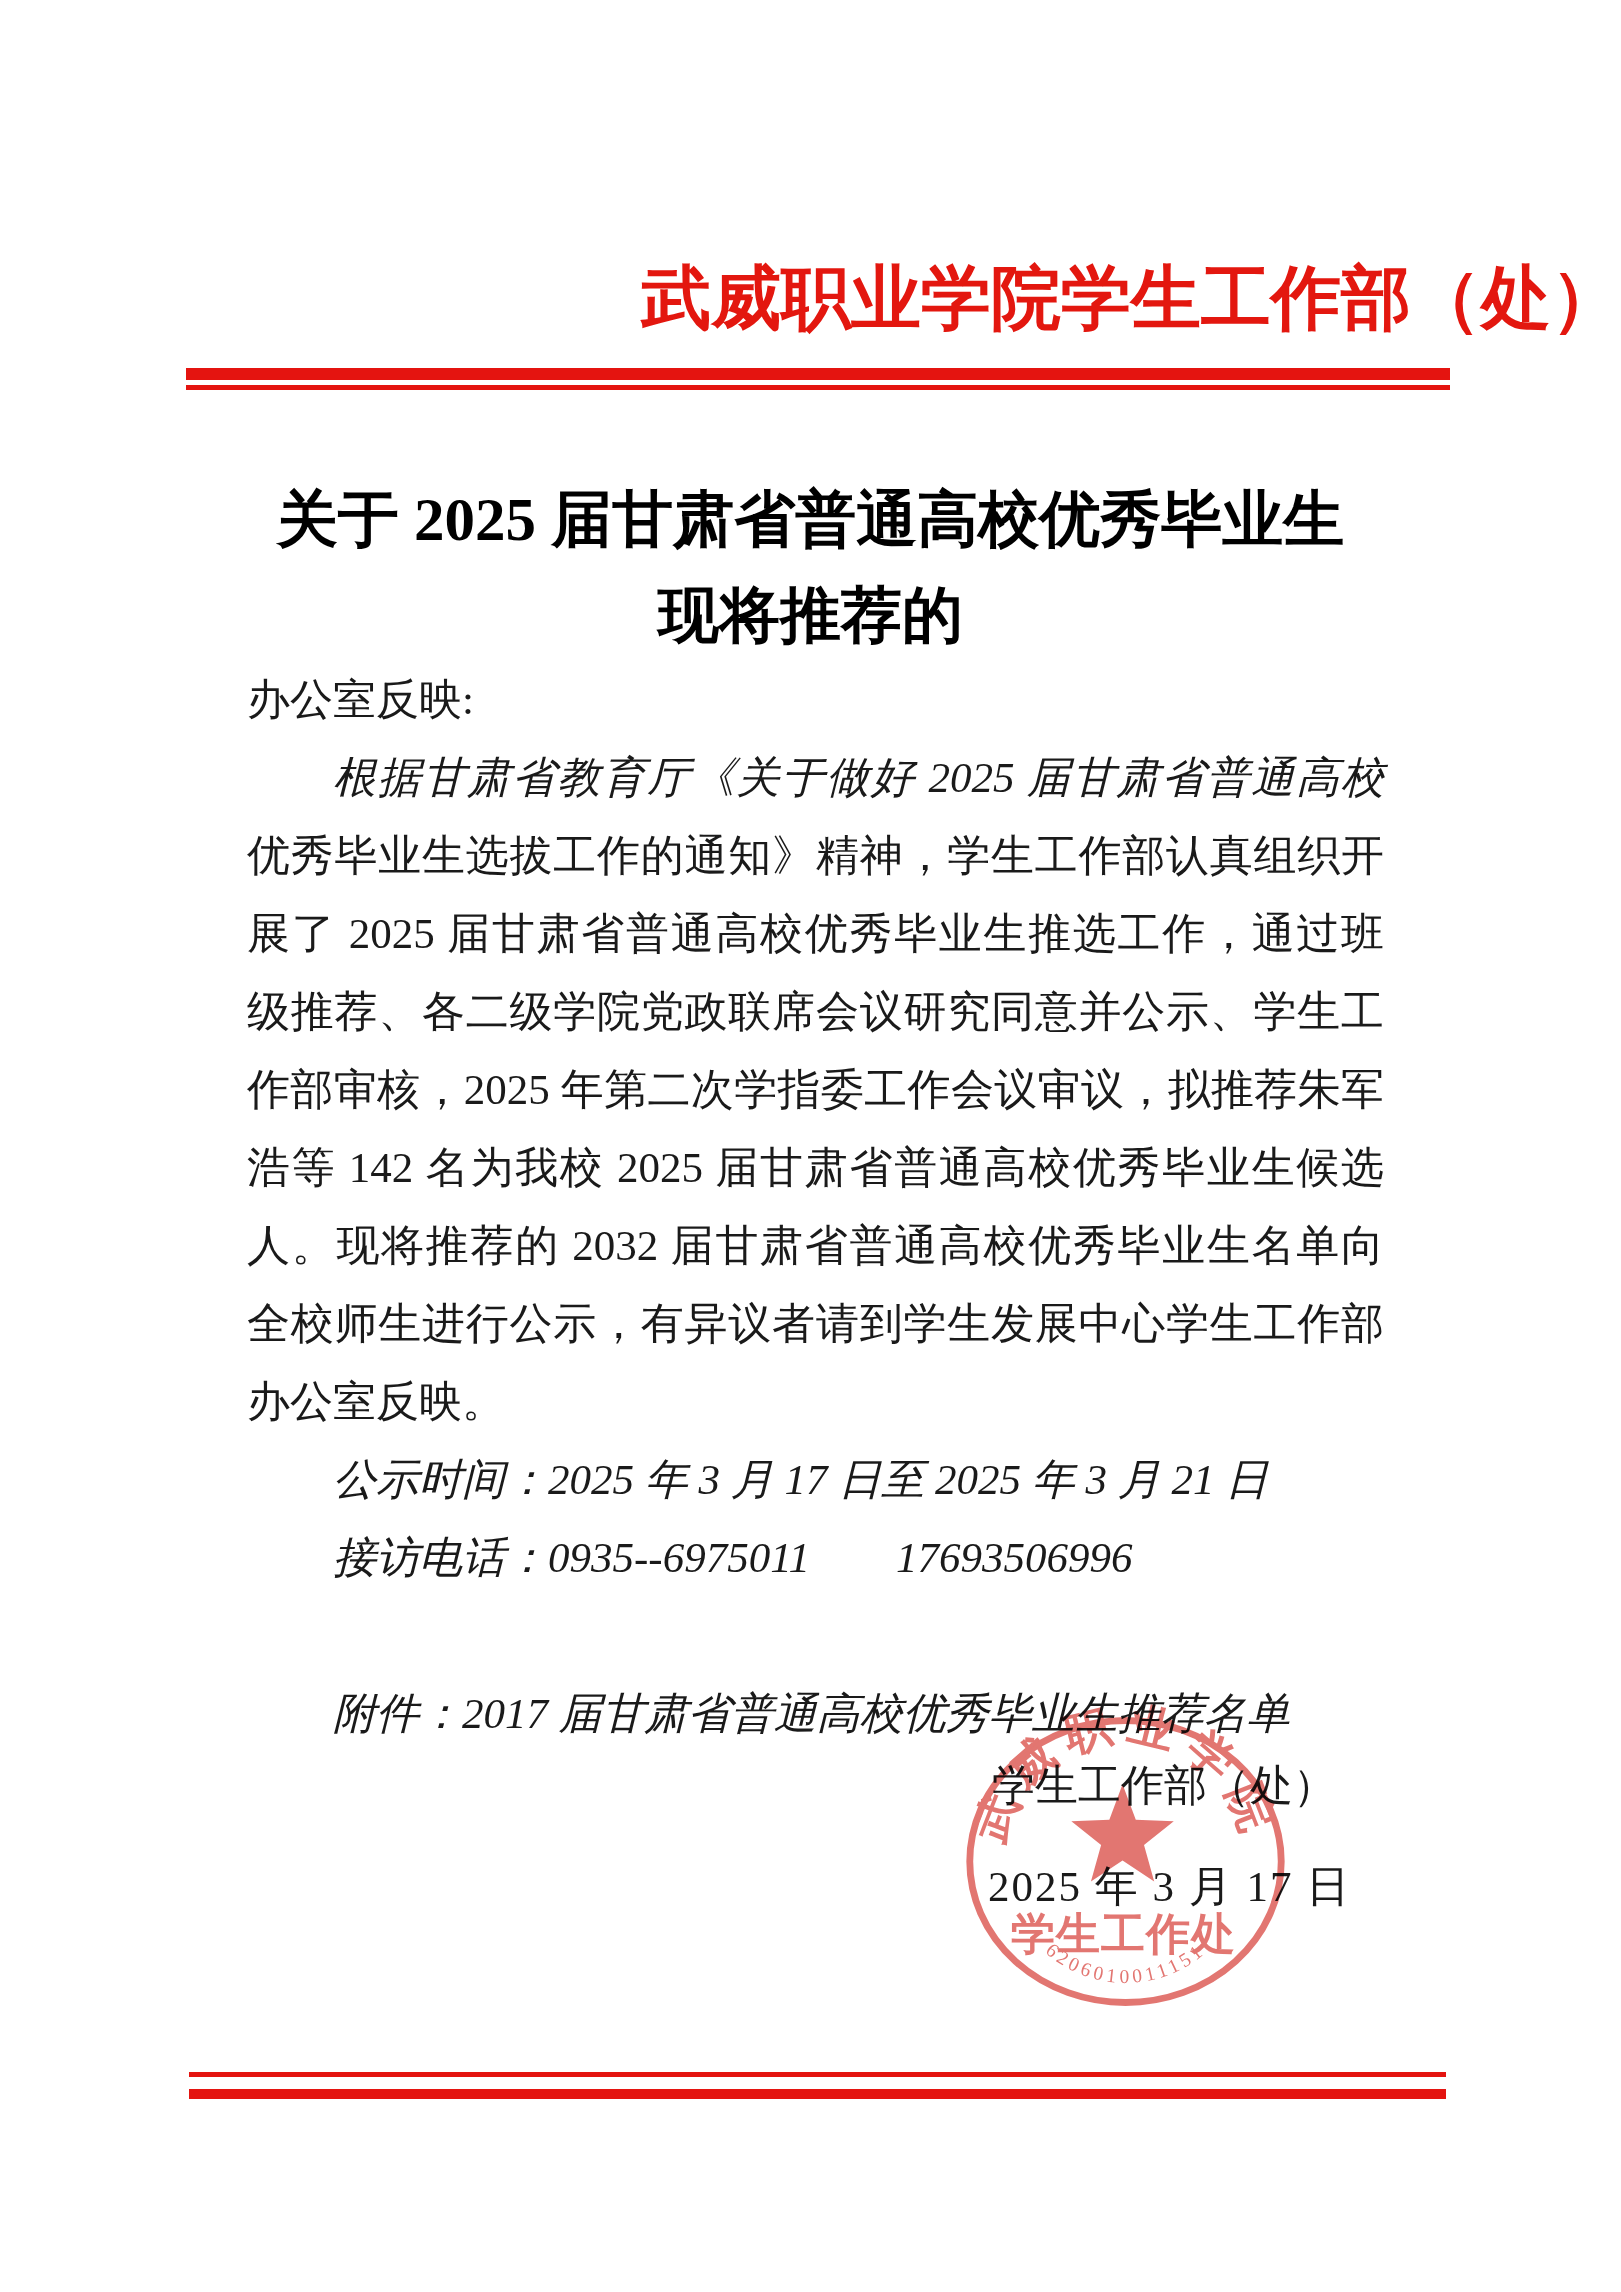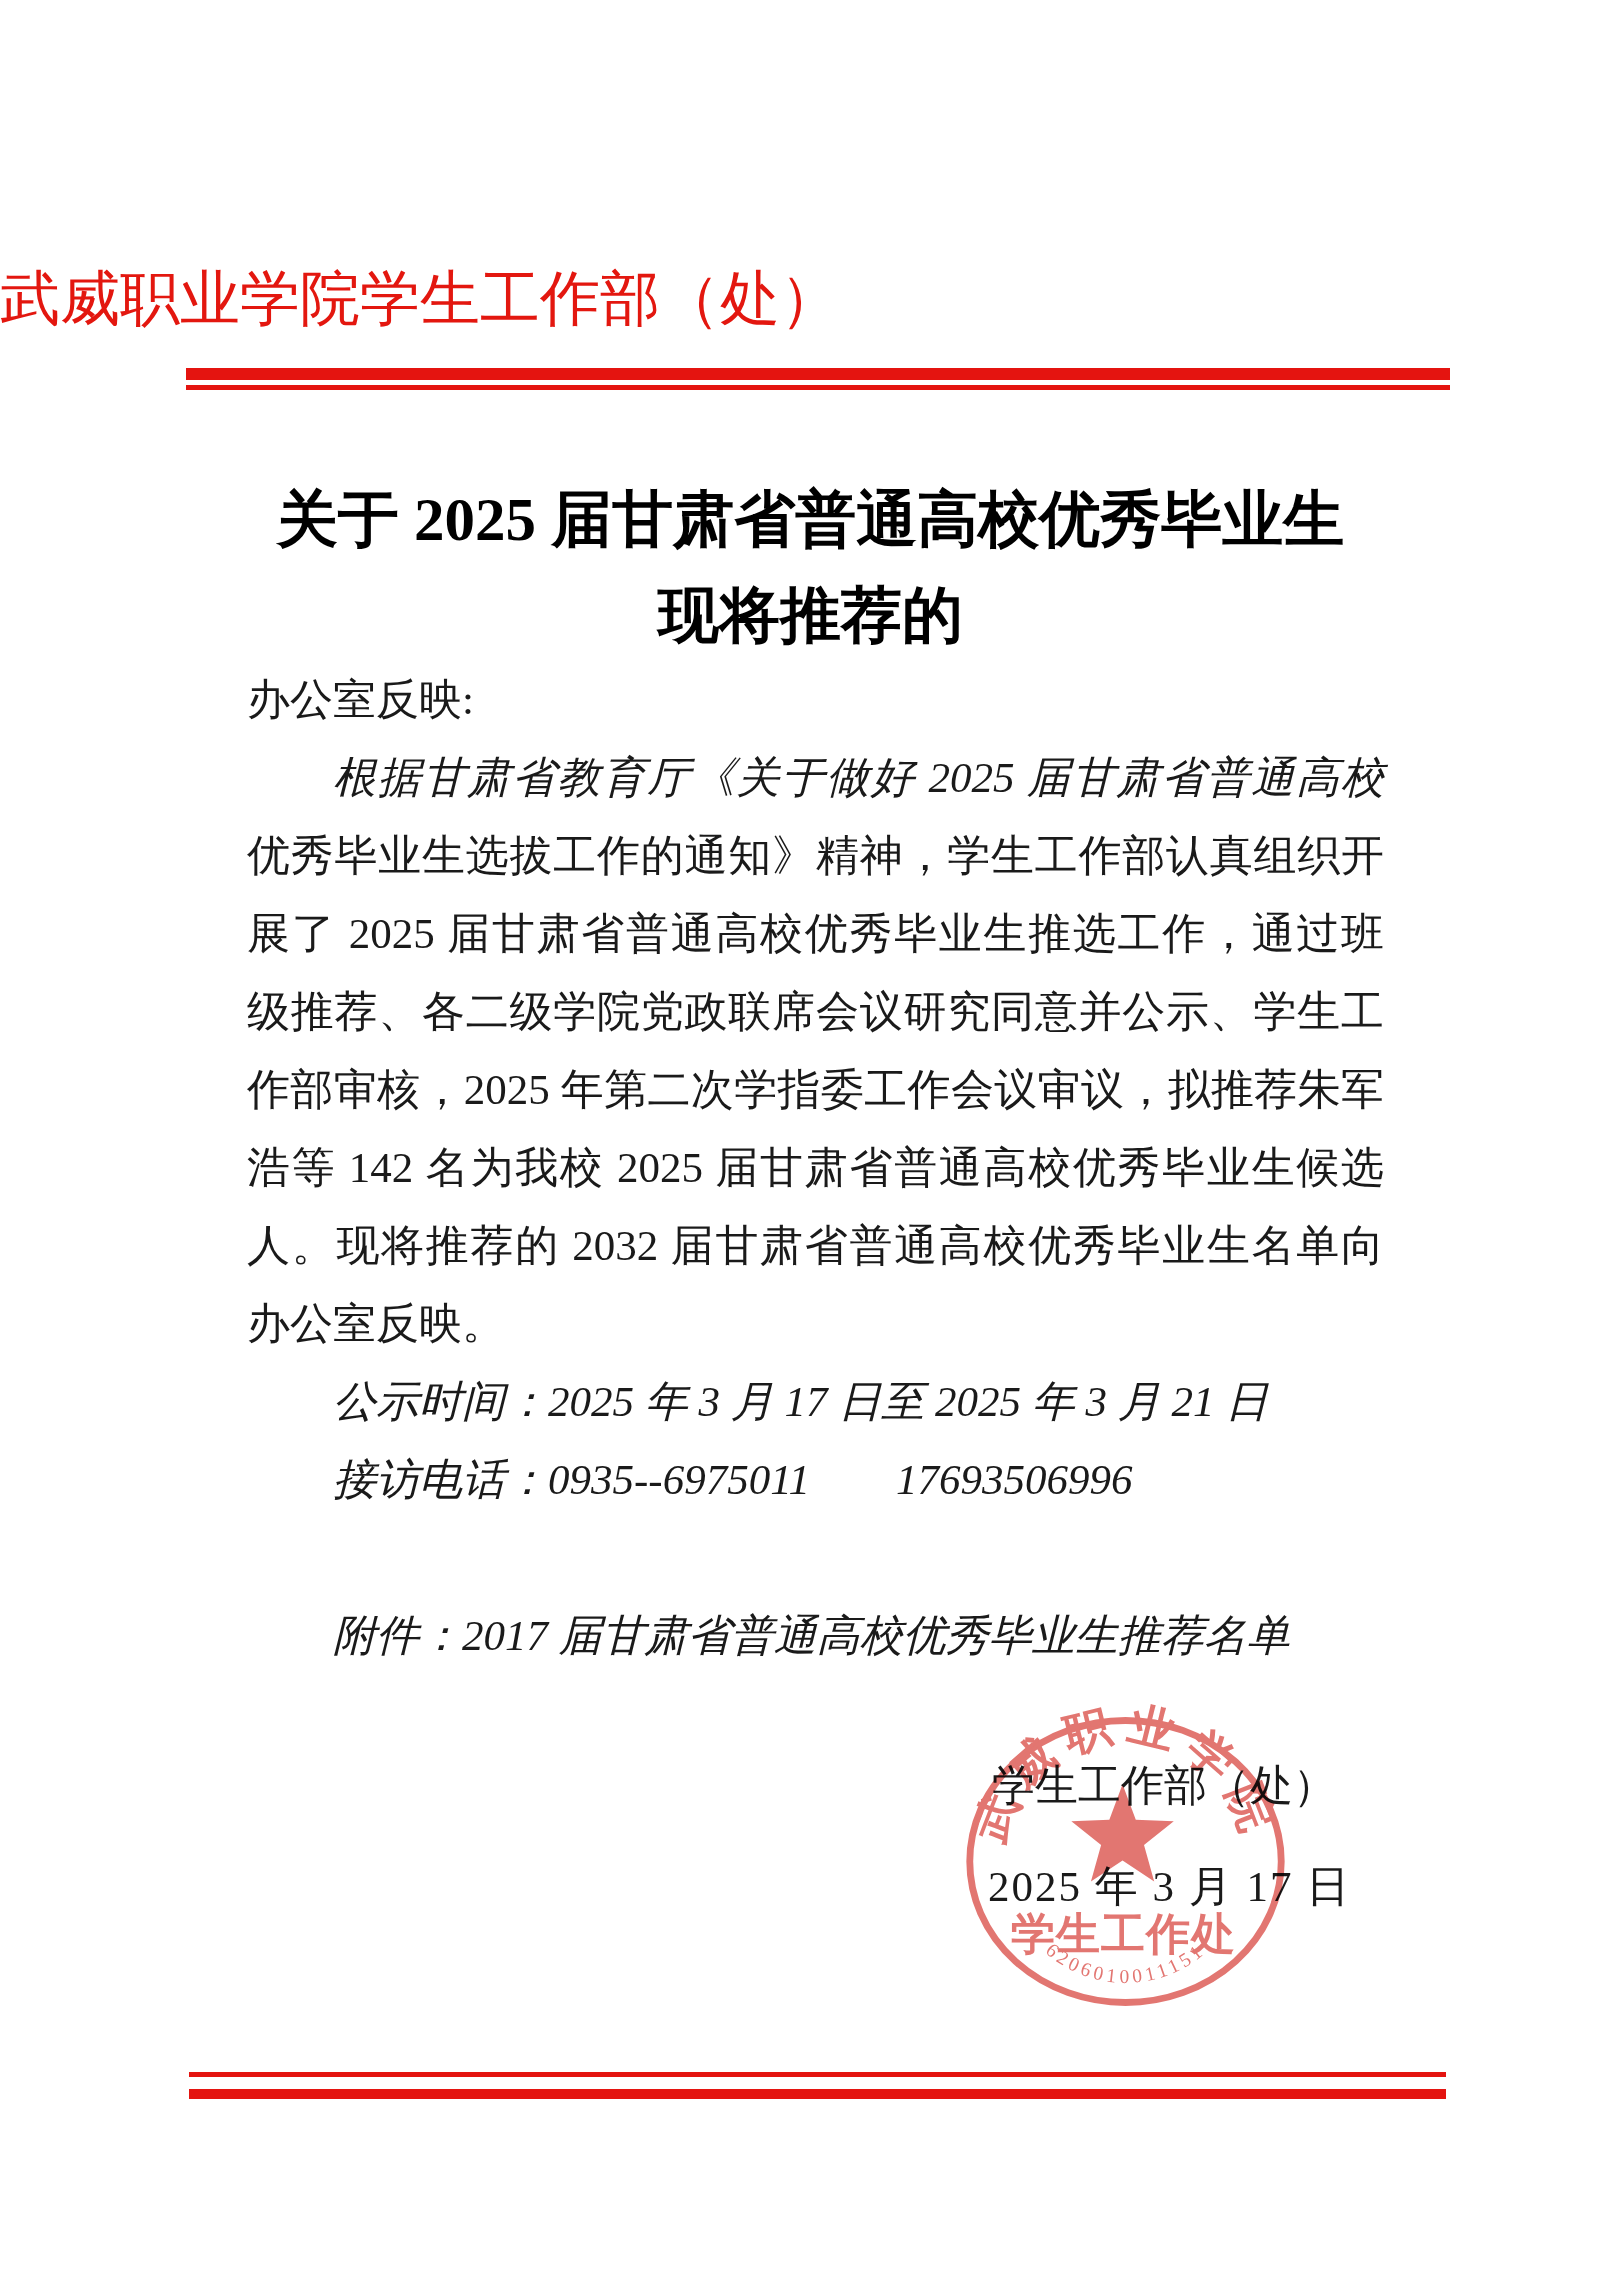--- a/index.html
+++ b/index.html
@@ -7,23 +7,23 @@
     position:relative;
     width:1621px;height:2293px;
     background:#ffffff;
     overflow:hidden;
     font-family:"Liberation Serif","DejaVu Serif",serif;
     color:#1a1a1a;
   }
   
   .org-title{
     position:absolute;top:245px;left:0;right:0;
-    text-align:left;
-    font-size:60px;line-height:108px;
-    font-weight:normal;
+    text-align:right;
+    font-size:70px;line-height:108px;
+    font-weight:bold;
     color:#e3170f;
     letter-spacing:0px;
     white-space:nowrap;
   }
   .rules-top{position:absolute;top:368px;left:186px;width:1264px;}
   .rule-thick{height:11.8px;background:#e41410;}
   .rule-thin{height:4.9px;background:#e41410;margin-top:4.9px;}
   
   .doc-title{
     position:absolute;top:472px;left:0;right:0;
@@ -84,20 +84,21 @@
 
   <div class="body-block">
     <div class="bl">办公室反映:</div>
     <div class="bl jl ind">根据甘肃省教育厅《关于做好 2025 届甘肃省普通高校</div>
     <div class="bl jl">优秀毕业生选拔工作的通知》精神，学生工作部认真组织开</div>
     <div class="bl jl">展了 2025 届甘肃省普通高校优秀毕业生推选工作，通过班</div>
     <div class="bl jl">级推荐、各二级学院党政联席会议研究同意并公示、学生工</div>
     <div class="bl jl">作部审核，2025 年第二次学指委工作会议审议，拟推荐朱军</div>
     <div class="bl jl">浩等 142 名为我校 2025 届甘肃省普通高校优秀毕业生候选</div>
     <div class="bl jl">人。现将推荐的 2032 届甘肃省普通高校优秀毕业生名单向</div>
+    <div class="bl jl">全校师生进行公示，有异议者请到学生发展中心学生工作部</div>
     <div class="bl">办公室反映。</div>
     <div class="bl ind">公示时间：2025 年 3 月 17 日至 2025 年 3 月 21 日</div>
     <div class="bl ind">接访电话：0935--6975011　　17693506996</div>
     <div class="blank"></div>
     <div class="bl ind">附件：2017 届甘肃省普通高校优秀毕业生推荐名单</div>
   </div>
 
   <div class="sig-dept">学生工作部（处）</div>
   <div class="sig-date">2025 年 3 月 17 日</div>
 

